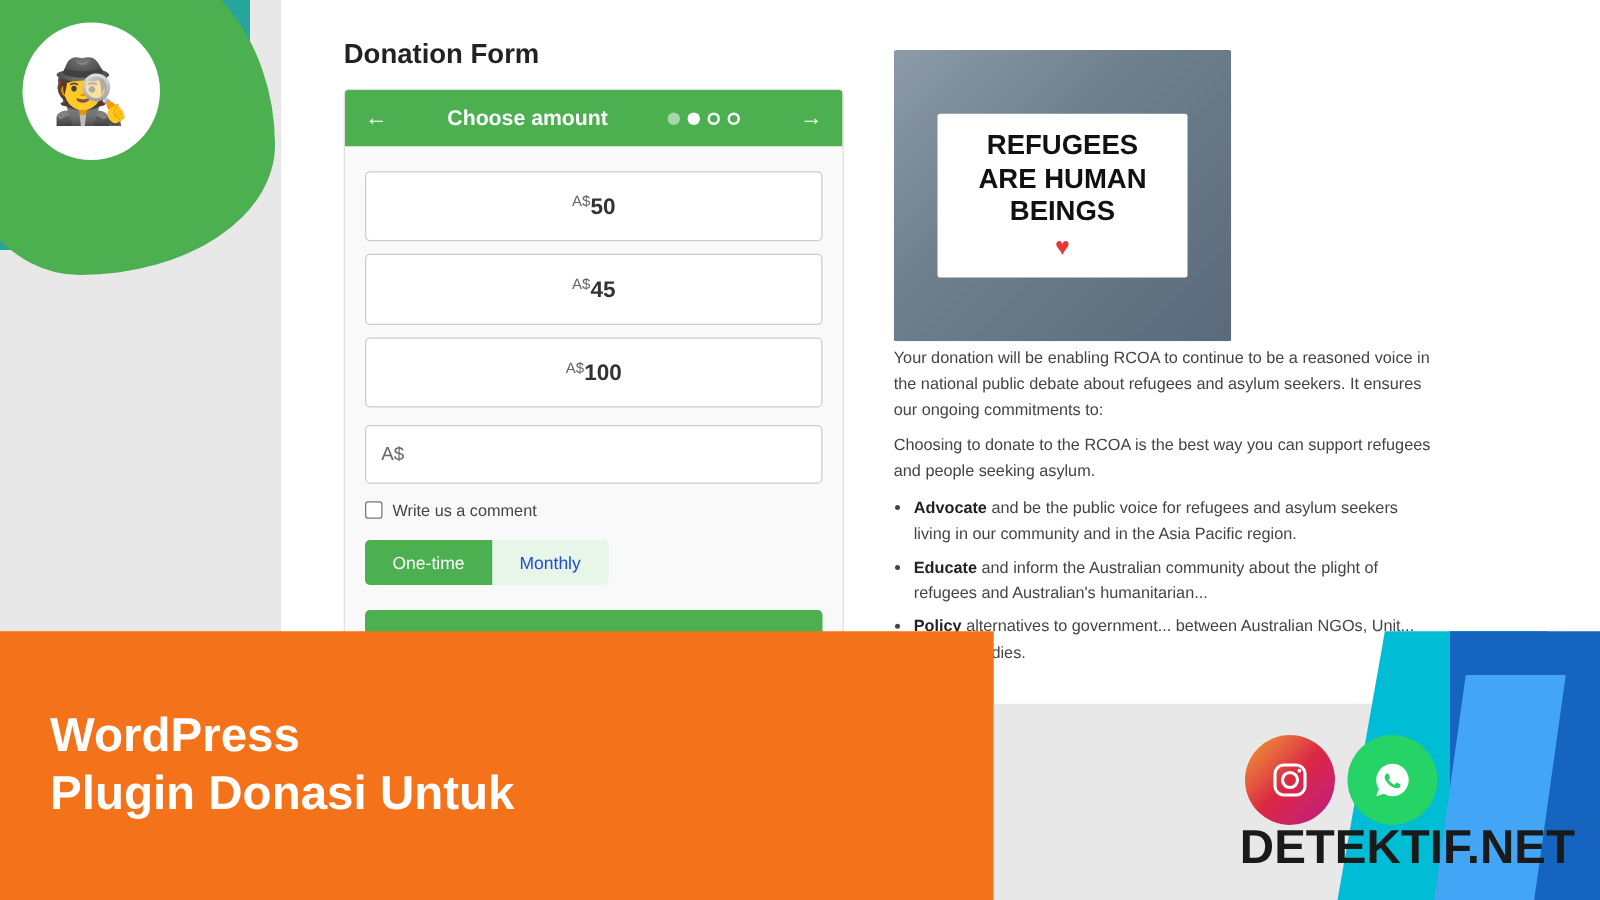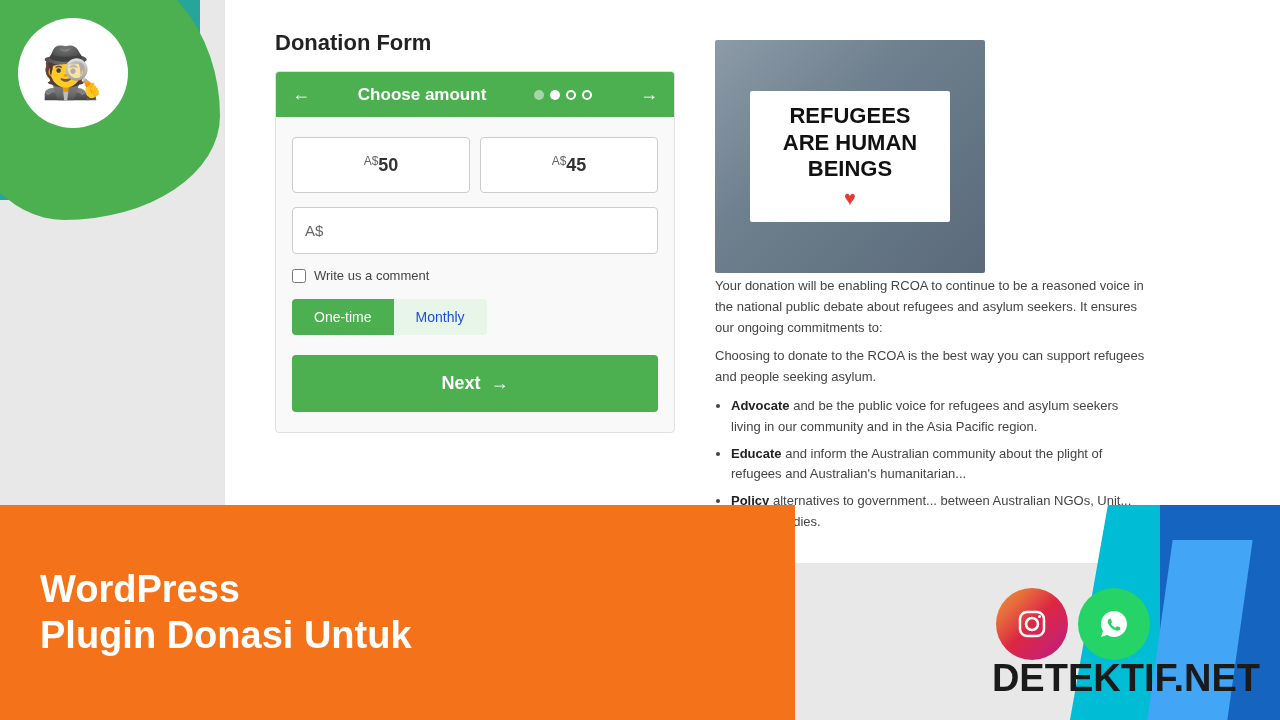--- a/index.html
+++ b/index.html
@@ -128,20 +128,21 @@
 
     .form-body {
       padding: 20px 16px;
     }
 
     
     .amount-buttons {
       display: flex;
       gap: 10px;
       margin-bottom: 14px;
+      flex-direction: column;
     }
     .amount-btn {
       flex: 1;
       padding: 16px 8px;
       border: 1px solid #ccc;
       background: white;
       border-radius: 4px;
       font-size: 16px;
       color: #333;
       cursor: pointer;
@@ -411,20 +412,23 @@
       </div>
 
       <div class="form-body">
         
         <div class="amount-buttons">
           <button class="amount-btn">
             <span class="currency">A$</span><span class="amount-val">50</span>
           </button>
           <button class="amount-btn">
             <span class="currency">A$</span><span class="amount-val">45</span>
+          </button>
+          <button class="amount-btn">
+            <span class="currency">A$</span><span class="amount-val">100</span>
           </button>
         </div>
 
         
         <input class="custom-amount-input" type="text" value="A$" placeholder="A$" style="">
 
         
         <div class="checkbox-row">
           <input type="checkbox" style="">
           <label class="checkbox-label">Write us a comment</label>

